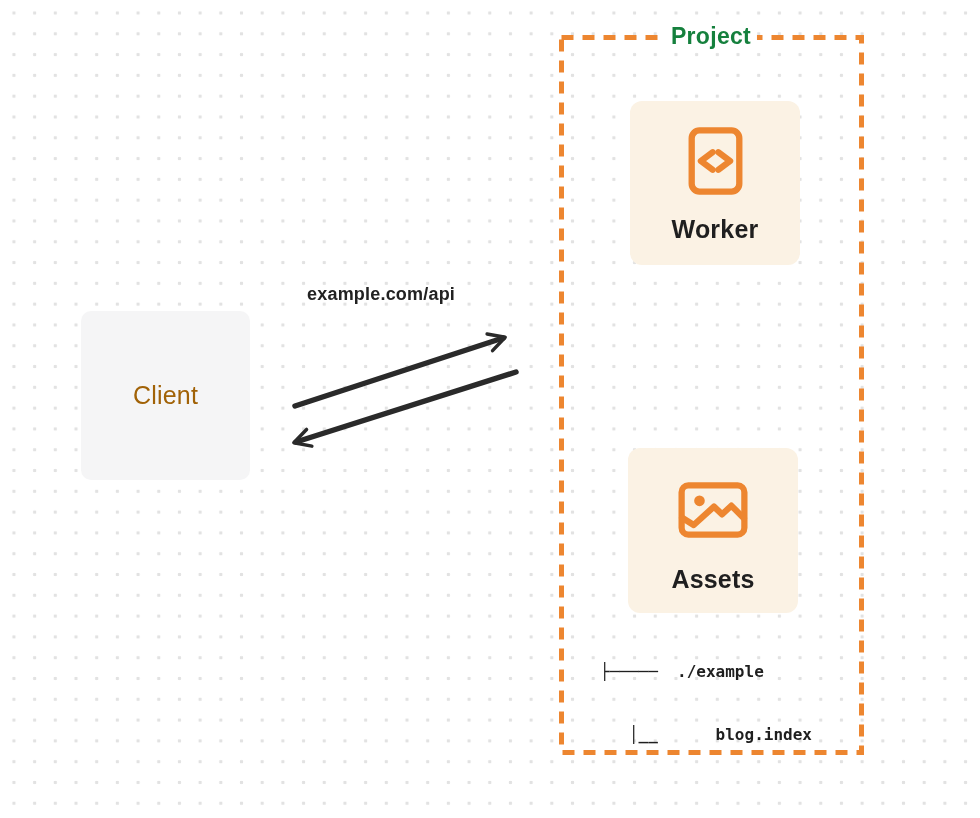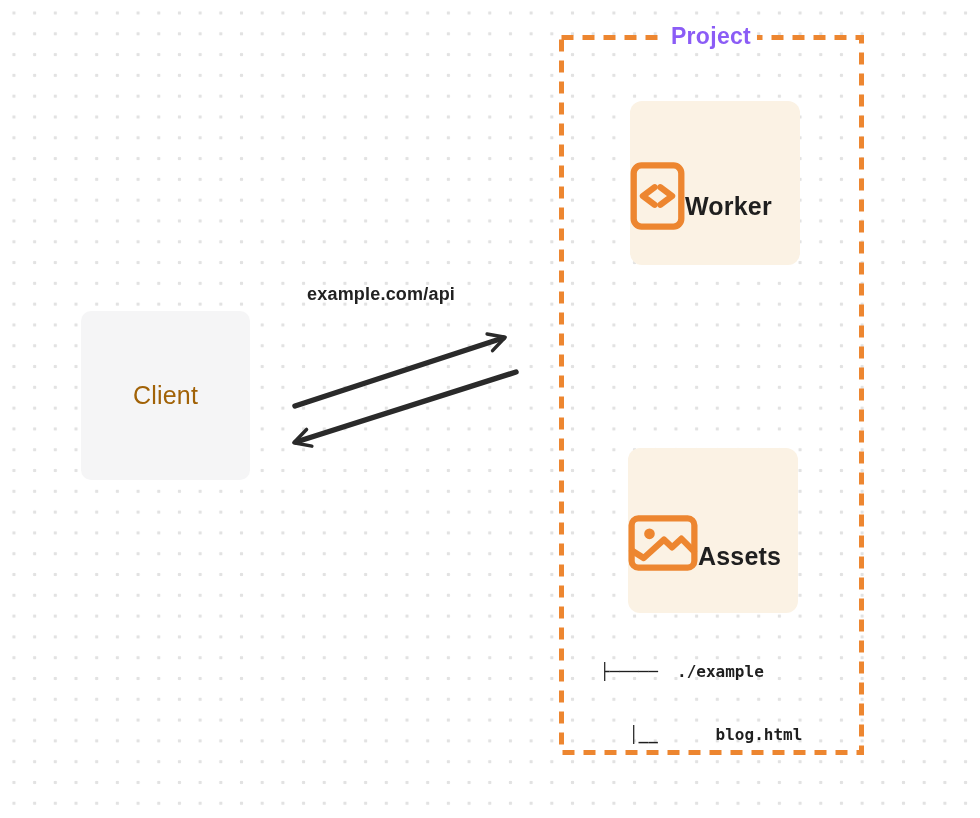--- a/index.html
+++ b/index.html
@@ -37,33 +37,33 @@
     position: absolute; left: 307px; top: 284px;
     font-size: 18px; font-weight: 700; color: #222222;
     letter-spacing: 0.2px;
     white-space: nowrap;
   }
   .project-label {
     position: absolute; left: 711px; top: 36px;
     transform: translate(-50%, -50%);
     background: #ffffff;
     padding: 0 6px;
-    font-size: 23px; font-weight: 700; color: #8b5cf6;
+    font-size: 23px; font-weight: 700; color: #15803d;
     letter-spacing: 0.3px;
     white-space: nowrap;
   }
   .card {
     position: absolute;
     width: 170px;
     background: #fbf2e4;
     border-radius: 12px;
-    display: flex; flex-direction: row; align-items: center;
+    display: flex; flex-direction: column; align-items: center;
   }
   .card.worker { left: 630px; top: 101px; height: 164px; padding-top: 26px; }
-  .card.assets { left: 628px; top: 448px; height: 165px; padding-top: 24px; }
+  .card.assets { left: 628px; top: 448px; height: 165px; padding-top: 34px; }
   .card { box-sizing: border-box; }
   .card .node-label {
     font-size: 25px; font-weight: 700; color: #1f1f1f;
     letter-spacing: 0.2px;
   }
   .card.worker .node-label { margin-top: 20px; }
   .card.assets .node-label { margin-top: 27px; }
   .file-tree {
     position: absolute; left: 600px; top: 619px;
     margin: 0;
@@ -115,17 +115,17 @@
     <svg width="70" height="56" viewBox="0 0 72 58" xmlns="http://www.w3.org/2000/svg">
       <rect x="3.5" y="3.5" width="65" height="51" rx="7" fill="none" stroke="#ed8630" stroke-width="6.5"></rect>
       <circle cx="22" cy="19.5" r="5.5" fill="#ed8630"></circle>
       <path d="M4 37 L16 44.5 L37 25.5 L45.5 33.5 L55 24.5 L68 37.5" fill="none" stroke="#ed8630" stroke-width="6.5" stroke-linecap="round" stroke-linejoin="round"></path>
     </svg>
     <div class="node-label">Assets</div>
   </div>
 
   <div class="file-tree">
     <div>├─────  ./example</div>
-    <div>   │__      blog.html</div>
+    <div>   │__      blog.index</div>
     
   </div>
 
 </div>
 
 </body></html>

